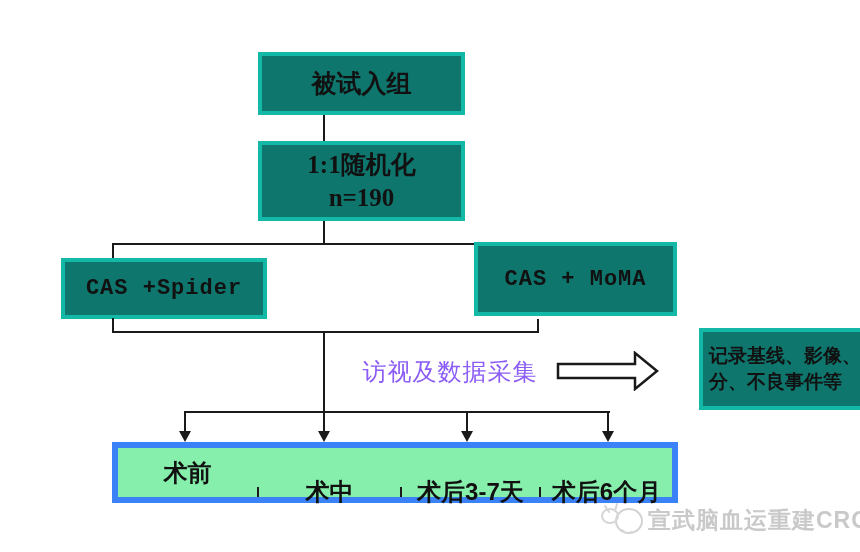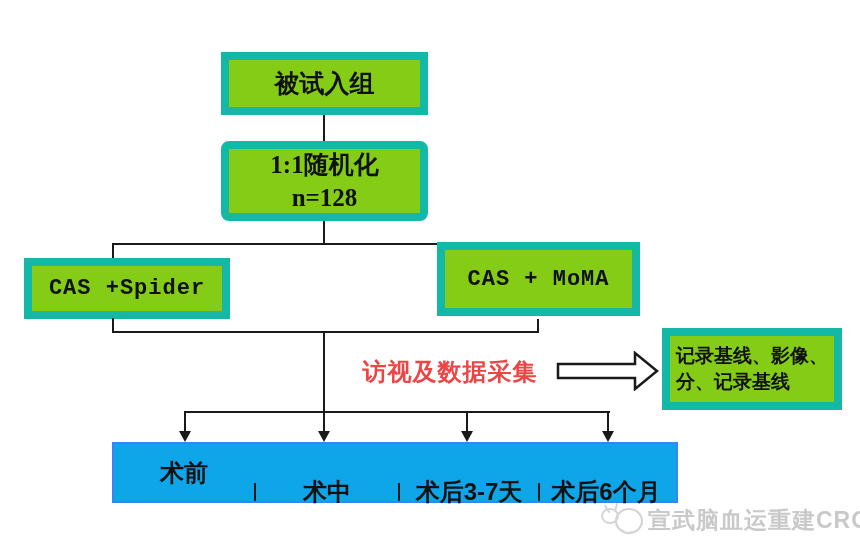--- a/index.html
+++ b/index.html
@@ -7,28 +7,29 @@
     position: relative;
     width: 860px;
     height: 552px;
     background: #ffffff;
     overflow: hidden;
     font-family: "Liberation Sans", sans-serif;
   }
   .box {
     position: absolute;
     box-sizing: border-box;
-    border: 8px solid #14b8a6;
-    background: #84cc16;
+    border: 4px solid #14b8a6;
+    background: #0f766e;
     display: flex;
     flex-direction: column;
     align-items: center;
     justify-content: center;
     text-align: center;
     color: #111111;
+    margin-left: 37px;
   }
   .hline, .vline { position: absolute; background: #1a1a1a; }
   .hline { height: 2px; }
   .vline { width: 2px; }
   .arrowhead-down {
     position: absolute;
     width: 0; height: 0;
     border-left: 6px solid transparent;
     border-right: 6px solid transparent;
     border-top: 11px solid #1a1a1a;
@@ -36,46 +37,46 @@
   .cjk-bold { font-weight: 700; }
   .mono-label {
     font-family: "Liberation Mono", monospace;
     font-weight: 700;
     font-size: 22px;
     letter-spacing: 1px;
   }
   .serif-label { font-family: "Liberation Serif", serif; font-weight: 700; }
 
   #box-enroll   { left: 221px; top: 52px;  width: 207px; height: 63px; font-size: 25px; }
-  #box-random   { left: 221px; top: 141px; width: 207px; height: 80px; font-size: 25px; line-height: 33px; border-radius: 8px; }
+  #box-random   { left: 221px; top: 141px; width: 207px; height: 80px; font-size: 25px; line-height: 33px; }
   #box-spider   { left: 24px;  top: 258px; width: 206px; height: 61px; }
   #box-moma     { left: 437px; top: 242px; width: 203px; height: 74px; }
   #box-annotation {
     left: 662px; top: 328px; width: 180px; height: 82px;
     align-items: flex-start; justify-content: center;
     padding: 2px 6px;
     font-size: 19px; font-weight: 700; line-height: 26px;
     text-align: center; white-space: nowrap;
   }
   #collection-label {
     position: absolute;
     left: 348px; top: 356px; width: 204px;
     text-align: center;
     font-family: "Liberation Serif", serif;
-    font-weight: 700;
+    font-weight: 400;
     font-size: 24px;
-    color: #ef4444;
+    color: #8b5cf6;
     letter-spacing: 1px;
   }
   #timepoint-row {
     position: absolute;
     left: 112px; top: 442px; width: 566px; height: 61px;
     box-sizing: border-box;
-    border: 2px solid #3b82f6;
-    background: #0ea5e9;
+    border: 6px solid #3b82f6;
+    background: #86efac;
     display: flex;
   }
   .timepoint-cell {
     box-sizing: border-box;
     display: flex;
     align-items: center;
     justify-content: center;
     font-weight: 700;
     font-size: 24px;
     color: #111111;
@@ -106,21 +107,21 @@
 <div id="canvas">
 
   <div class="box cjk-bold" id="box-enroll">
     <span>被试入组</span>
   </div>
 
   <div class="vline" style="left:323px; top:115px; height:26px;"></div>
 
   <div class="box serif-label" id="box-random">
     <span>1:1随机化</span>
-    <span>n=128</span>
+    <span>n=190</span>
   </div>
 
   <div class="vline" style="left:323px; top:221px; height:23px;"></div>
 
   <div class="hline" style="left:112px; top:243px; width:427px;"></div>
   <div class="vline" style="left:112px; top:243px; height:16px;"></div>
   <div class="vline" style="left:537px; top:243px; height:16px;"></div>
 
   <div class="box mono-label" id="box-spider">
     <span>CAS +Spider</span>
@@ -137,21 +138,21 @@
   <div class="arrowhead-down" style="left:318px; top:431px;"></div>
 
   <div id="collection-label">访视及数据采集</div>
 
   <svg width="104" height="40" style="position:absolute; left:556px; top:351px;" viewBox="0 0 104 40">
     <polygon points="2,13 79,13 79,2 101,20 79,38 79,27 2,27" fill="#ffffff" stroke="#1a1a1a" stroke-width="2.5" stroke-linejoin="miter"></polygon>
   </svg>
 
   <div class="box" id="box-annotation">
     <div>记录基线、影像、</div>
-    <div>分、记录基线</div>
+    <div>分、不良事件等</div>
   </div>
 
   <div class="hline" style="left:184px; top:411px; width:426px;"></div>
   <div class="vline" style="left:184px; top:411px; height:21px;"></div>
   <div class="arrowhead-down" style="left:179px; top:431px;"></div>
   <div class="vline" style="left:466px; top:411px; height:21px;"></div>
   <div class="arrowhead-down" style="left:461px; top:431px;"></div>
   <div class="vline" style="left:607px; top:411px; height:21px;"></div>
   <div class="arrowhead-down" style="left:602px; top:431px;"></div>
 

